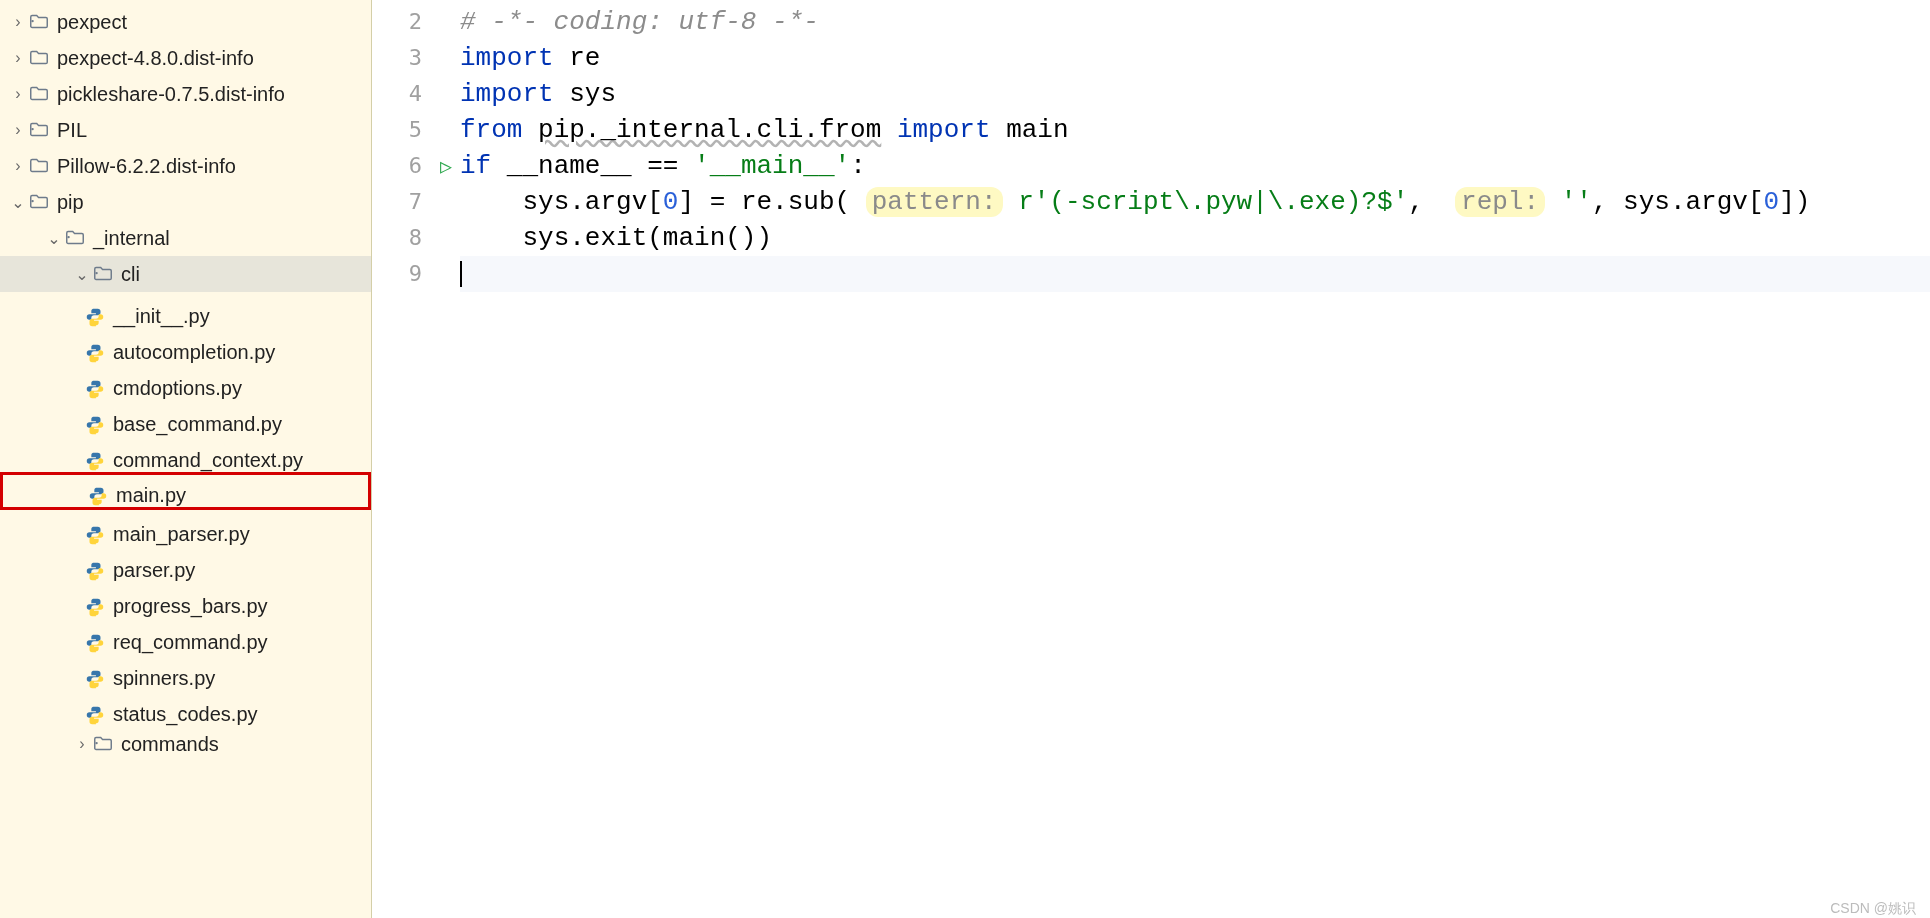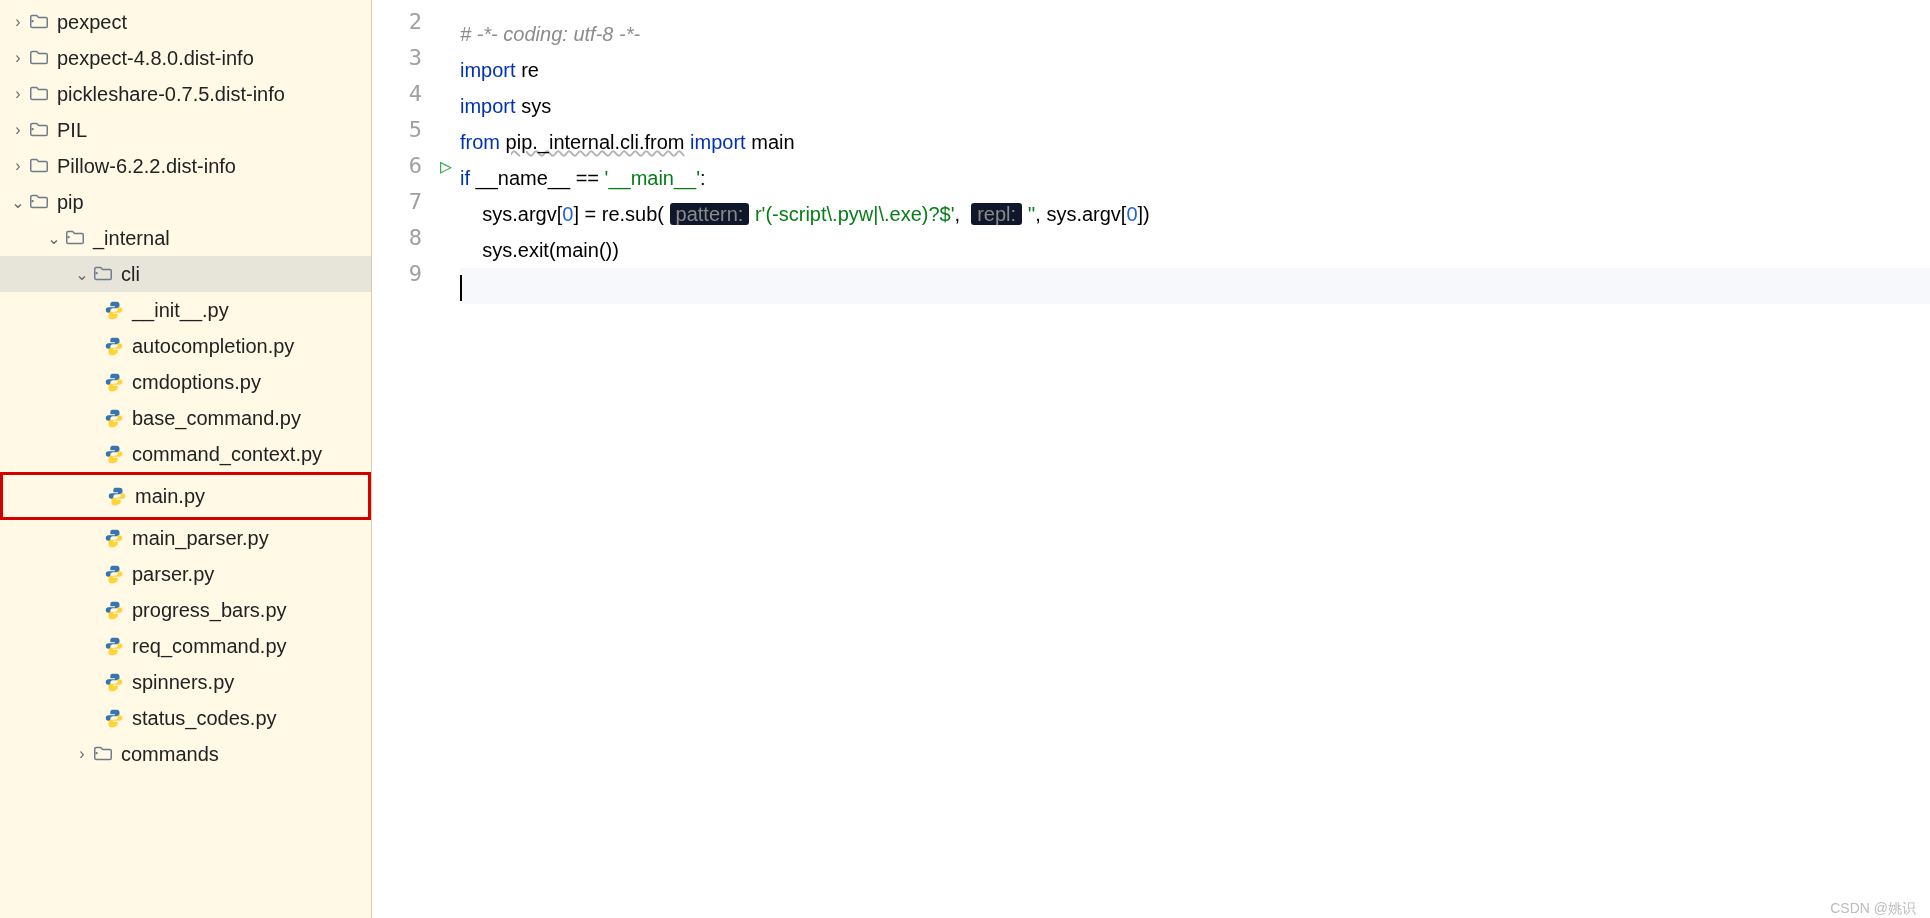--- a/index.html
+++ b/index.html
@@ -20,21 +20,21 @@
     align-items: center;
     height: 36px;
     font-size: 20px;
     color: #222;
     white-space: nowrap;
     cursor: pointer;
   }
   .tree-row.selected { background: #e7e5da; }
   .tree-row.highlight-box {
     border: 3px solid #d40000;
-    height: 48px;
+    height: 38px;
   }
   .arrow {
     width: 20px;
     display: inline-flex;
     justify-content: center;
     color: #6b6b6b;
     font-size: 16px;
   }
   .arrow.none { visibility: hidden; }
   .tree-icon {
@@ -44,21 +44,21 @@
     align-items: center;
     justify-content: center;
   }
   .tree-icon svg { width: 22px; height: 22px; }
   .tree-label { }
   
   
   .d0 { padding-left: 8px; }
   .d1 { padding-left: 44px; }
   .d2 { padding-left: 72px; }
-  .d3 { padding-left: 83px; }
+  .d3 { padding-left: 64px; align-items: flex-end; }
   
   
   .editor-pane { flex: 1; background: #fff; display: flex; position: relative; }
   .gutter {
     width: 88px;
     text-align: right;
     color: #a0a0a0;
     font-family: "Menlo", "Consolas", monospace;
     font-size: 22px;
     padding-top: 4px;
@@ -67,34 +67,34 @@
   .run-triangle {
     position: absolute;
     right: 8px;
     top: 50%;
     transform: translateY(-50%);
     color: #2fa84f;
     font-size: 20px;
   }
   .code {
     flex: 1;
-    font-family: Liberation Sans, sans-serif;
-    font-size: 20px;
-    padding-top: 16px;
+    font-family: Liberation Mono, monospace;
+    font-size: 26px;
+    padding-top: 4px;
     position: relative;
   }
   .code-line { height: 36px; line-height: 36px; white-space: pre; }
   .code-line.current { background: #f6f8fc; }
   
   .c-comment { color: #8c8c8c; font-style: italic; }
   .c-kw { color: #0033b3; }
   .c-wavy { text-decoration: underline wavy #b3b3b3; }
   .c-str { color: #067d17; }
   .c-num { color: #2a60d8; }
-  .c-hint { background: #0f172a; color: #8a8a8a; padding: 0 6px; border-radius: 3px; font-style: normal; }
+  .c-hint { background: #fef9c3; color: #8a8a8a; padding: 0 6px; border-radius: 12px; font-style: normal; }
   
   .cursor-caret {
     display: inline-block;
     width: 2px; height: 26px;
     background: #000;
     vertical-align: middle;
     margin-left: 0px;
   }
   
   .watermark {

